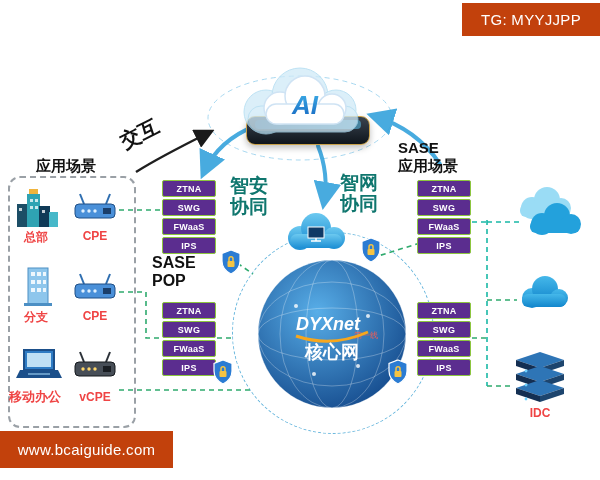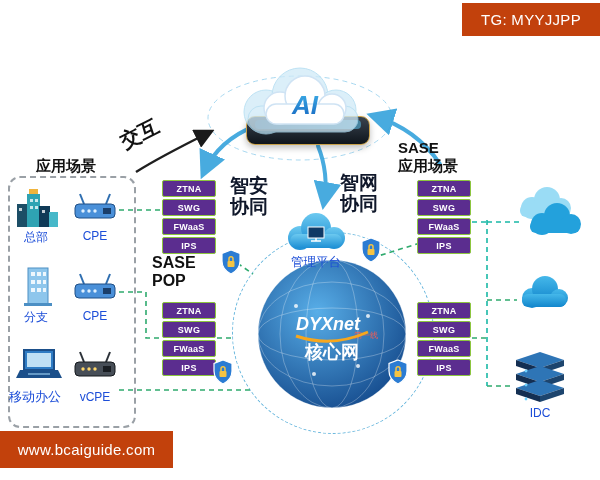--- a/index.html
+++ b/index.html
@@ -7,24 +7,24 @@
           font-family:"Liberation Sans",sans-serif;}
   .abs{position:absolute;}
   .badge{position:absolute;background:#c2410c;color:#fff;display:flex;align-items:center;
          justify-content:center;font-size:15px;z-index:60;letter-spacing:.3px;}
   .lbl{position:absolute;color:#111;font-weight:bold;z-index:30;}
   .centered{text-align:left;}
   .stack{position:absolute;width:54px;display:flex;flex-direction:column;gap:2px;z-index:25;}
   .sitem{height:15px;background:#5b2d8f;border:1px solid #8dc63f;border-radius:2px;color:#fff;
          font-size:9px;font-weight:bold;display:flex;align-items:center;justify-content:center;
          letter-spacing:.3px;}
-  .coop{position:absolute;font-weight:bold;color:#0f172a;font-size:19px;line-height:1.1;
+  .coop{position:absolute;font-weight:bold;color:#0f766e;font-size:19px;line-height:1.1;
         text-align:center;z-index:30;}
   .coop span{display:block;}
-  .name{position:absolute;font-weight:normal;color:#1d4ed8;font-size:12px;text-align:center;z-index:30;}
+  .name{position:absolute;font-weight:bold;color:#ef4444;font-size:12px;text-align:center;z-index:30;}
   .dashedbox{position:absolute;left:8px;top:176px;width:124px;height:248px;border:2px dashed #9aa0a6;
              border-radius:12px;z-index:5;}
   .bigcircle{position:absolute;left:232px;top:232px;width:200px;height:200px;border:1.5px dashed #69b7dd;
              border-radius:50%;z-index:6;}
   .phone{position:absolute;left:246px;top:116px;width:122px;height:27px;border-radius:9px;
          background:linear-gradient(180deg,#39434f,#0f151c);border:1px solid #caa24a;
          box-shadow:0 3px 6px rgba(0,0,0,.25);z-index:22;}
   .phone-screen{position:absolute;left:8px;right:8px;top:3px;height:9px;border-radius:4px;
                 background:linear-gradient(90deg,#274a66,#46839f);}
   svg{display:block;}
@@ -233,21 +233,20 @@
     <g fill="url(#cg1)">
       <circle cx="18" cy="28" r="12"></circle>
         <circle cx="34" cy="18" r="15"></circle>
         <circle cx="52" cy="28" r="11"></circle>
       <rect x="8" y="24" width="52" height="14" rx="7"></rect>
     </g>
     <rect x="26" y="17" width="16" height="11" fill="#0e3a66" stroke="#ffffff" stroke-width="1"></rect>
     <line x1="34" y1="28" x2="34" y2="31" stroke="#ffffff" stroke-width="1.5"></line>
     <line x1="29" y1="31" x2="39" y2="31" stroke="#ffffff" stroke-width="1.5"></line>
   </svg>
-  <div class="name" style="left:282px;top:254px;width:68px;font-size:12.5px;">管理平台</div>
 
   <div class="bigcircle"></div>
   <svg class="icon" style="left:256px;top:258px;z-index:20" width="152" height="152" viewBox="0 0 152 152">
     <defs>
       <radialGradient id="gg" cx="0.4" cy="0.35" r="0.8">
         <stop offset="0" stop-color="#58aee8"></stop>
           <stop offset="1" stop-color="#0d3f82"></stop>
       </radialGradient>
     </defs>
     <circle cx="76" cy="76" r="74" fill="url(#gg)" stroke="rgba(255,255,255,.35)"></circle>

